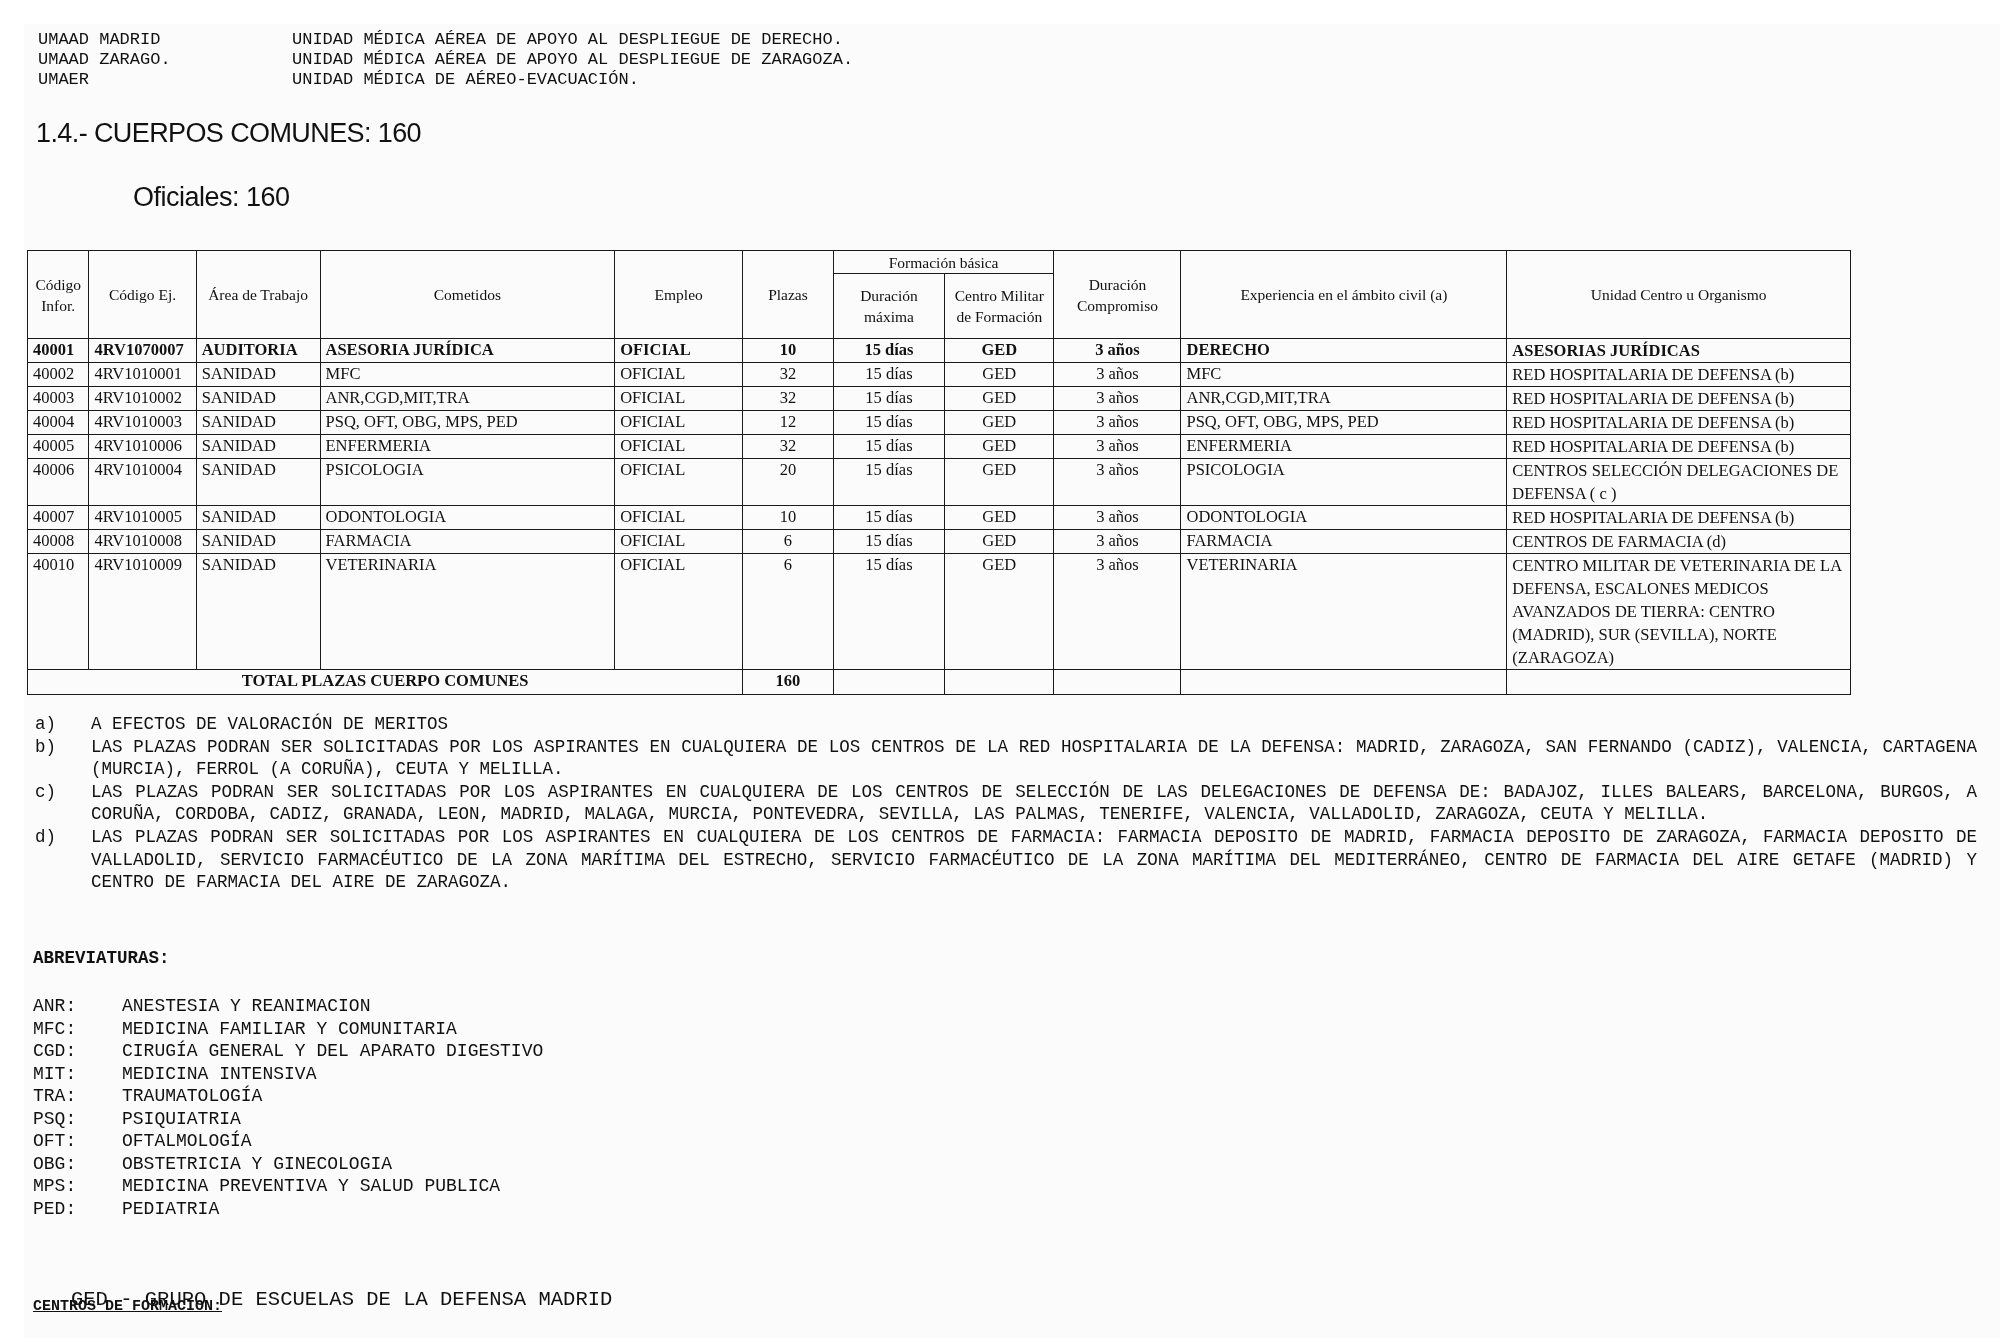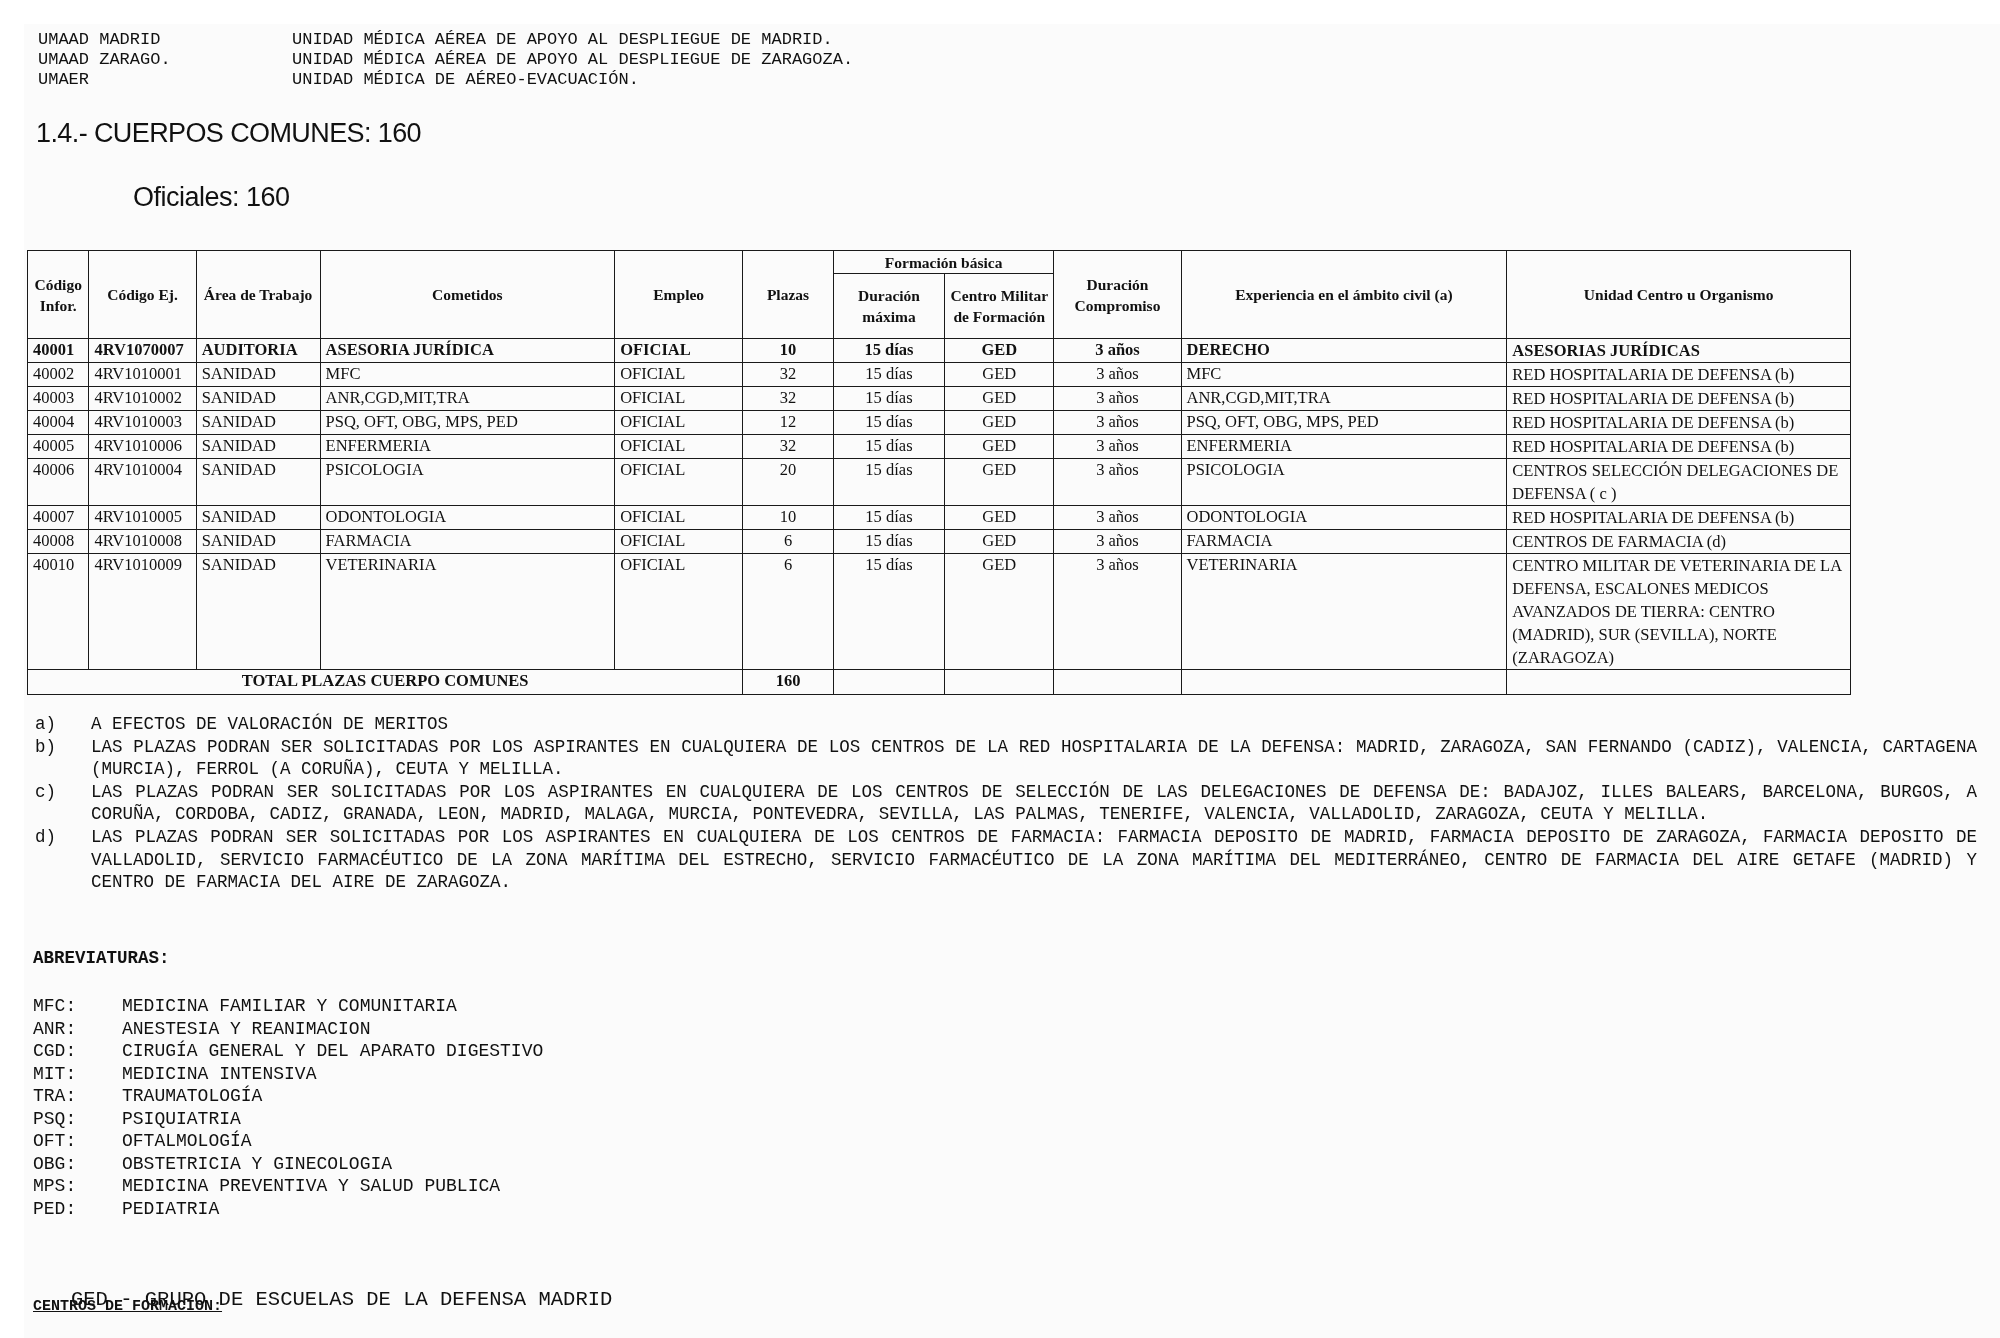--- a/index.html
+++ b/index.html
@@ -19,21 +19,21 @@
   .acr .k { width: 254px; }
 
   .h1 { position: absolute; left: 36px; top: 118px; font-size: 27px; font-weight: normal; letter-spacing: -0.6px; }
   .h2 { position: absolute; left: 133px; top: 182px; font-size: 27px; letter-spacing: -0.5px; }
 
   table.main {
     position: absolute; left: 27px; top: 250px; width: 1824px;
     border-collapse: collapse; table-layout: fixed; font-size: 16.5px;
   }
   table.main td, table.main th { border: 1.5px solid #1a1a1a; padding: 0 5px; vertical-align: top; line-height: 21px; overflow: hidden; white-space: nowrap; }
-  table.main th { font-weight: bold; text-align: center; vertical-align: middle; font-size: 15.5px; line-height: 21px; white-space: normal; }
+  table.main th { font-weight: normal; text-align: center; vertical-align: middle; font-size: 15.5px; line-height: 21px; white-space: normal; }
   table.main td.c { text-align: center; }
   table.main td.wrap { white-space: normal; line-height: 23px; }
   table.main tr.total td { height: 24px; font-weight: bold; text-align: center; }
 
   .notes { position: absolute; left: 35px; top: 713px; width: 1942px; font-size: 17.5px; line-height: 22.6px; }
   .note { display: flex; }
   .note .lbl { width: 56px; flex: none; }
   .note .txt { flex: 1; text-align: justify; text-align-last: left; }
 
   .abbr-title { position: absolute; left: 33px; top: 948px; font-size: 17.5px; font-weight: bold; }
@@ -42,21 +42,21 @@
   .abbr .k { width: 89px; }
   .cf-title { position: absolute; left: 33px; top: 1298px; font-size: 15px; font-weight: bold; text-decoration: underline; }
   .ged { position: absolute; left: 33px; top: 1288px; font-size: 20.5px; margin-left: 38px; }
 </style>
 </head>
 <body>
 
 <div class="scan"></div>
 
 <div class="acr mono">
-  <div class="row"><span class="k">UMAAD MADRID</span><span>UNIDAD MÉDICA AÉREA DE APOYO AL DESPLIEGUE DE MADRID.</span></div>
+  <div class="row"><span class="k">UMAAD MADRID</span><span>UNIDAD MÉDICA AÉREA DE APOYO AL DESPLIEGUE DE DERECHO.</span></div>
   <div class="row"><span class="k">UMAAD ZARAGO.</span><span>UNIDAD MÉDICA AÉREA DE APOYO AL DESPLIEGUE DE ZARAGOZA.</span></div>
   <div class="row"><span class="k">UMAER</span><span>UNIDAD MÉDICA DE AÉREO-EVACUACIÓN.</span></div>
 </div>
 
 <div class="h1 sans">1.4.- CUERPOS COMUNES: 160</div>
 <div class="h2 sans">Oficiales: 160</div>
 
 <table class="main serif">
   <colgroup>
     <col style="width:59px">
@@ -235,22 +235,22 @@
       <span class="txt">LAS PLAZAS PODRAN SER SOLICITADAS POR LOS ASPIRANTES EN CUALQUIERA DE LOS CENTROS DE SELECCIÓN DE LAS DELEGACIONES DE DEFENSA DE: BADAJOZ, ILLES BALEARS, BARCELONA, BURGOS, A CORUÑA, CORDOBA, CADIZ, GRANADA, LEON, MADRID, MALAGA,  MURCIA, PONTEVEDRA, SEVILLA, LAS PALMAS, TENERIFE, VALENCIA, VALLADOLID, ZARAGOZA, CEUTA Y MELILLA.</span>
     </div>
   <div class="note">
       <span class="lbl">d)</span>
       <span class="txt">LAS PLAZAS PODRAN SER SOLICITADAS POR LOS ASPIRANTES EN CUALQUIERA DE LOS CENTROS DE FARMACIA: FARMACIA DEPOSITO DE MADRID, FARMACIA DEPOSITO DE ZARAGOZA, FARMACIA DEPOSITO DE VALLADOLID, SERVICIO FARMACÉUTICO DE LA ZONA MARÍTIMA DEL ESTRECHO, SERVICIO FARMACÉUTICO DE LA ZONA MARÍTIMA DEL MEDITERRÁNEO, CENTRO DE FARMACIA DEL AIRE GETAFE (MADRID) Y CENTRO DE FARMACIA DEL AIRE DE ZARAGOZA.</span>
     </div>
 </div>
 
 <div class="abbr-title mono">ABREVIATURAS:</div>
 <div class="abbr mono">
+  <div class="row"><span class="k">ANR:</span><span>ANESTESIA Y REANIMACION</span></div>
   <div class="row"><span class="k">MFC:</span><span>MEDICINA FAMILIAR Y COMUNITARIA</span></div>
-  <div class="row"><span class="k">ANR:</span><span>ANESTESIA Y REANIMACION</span></div>
   <div class="row"><span class="k">CGD:</span><span>CIRUGÍA GENERAL Y DEL APARATO DIGESTIVO</span></div>
   <div class="row"><span class="k">MIT:</span><span>MEDICINA INTENSIVA</span></div>
   <div class="row"><span class="k">TRA:</span><span>TRAUMATOLOGÍA</span></div>
   <div class="row"><span class="k">PSQ:</span><span>PSIQUIATRIA</span></div>
   <div class="row"><span class="k">OFT:</span><span>OFTALMOLOGÍA</span></div>
   <div class="row"><span class="k">OBG:</span><span>OBSTETRICIA Y GINECOLOGIA</span></div>
   <div class="row"><span class="k">MPS:</span><span>MEDICINA PREVENTIVA Y SALUD PUBLICA</span></div>
   <div class="row"><span class="k">PED:</span><span>PEDIATRIA</span></div>
 </div>
 

